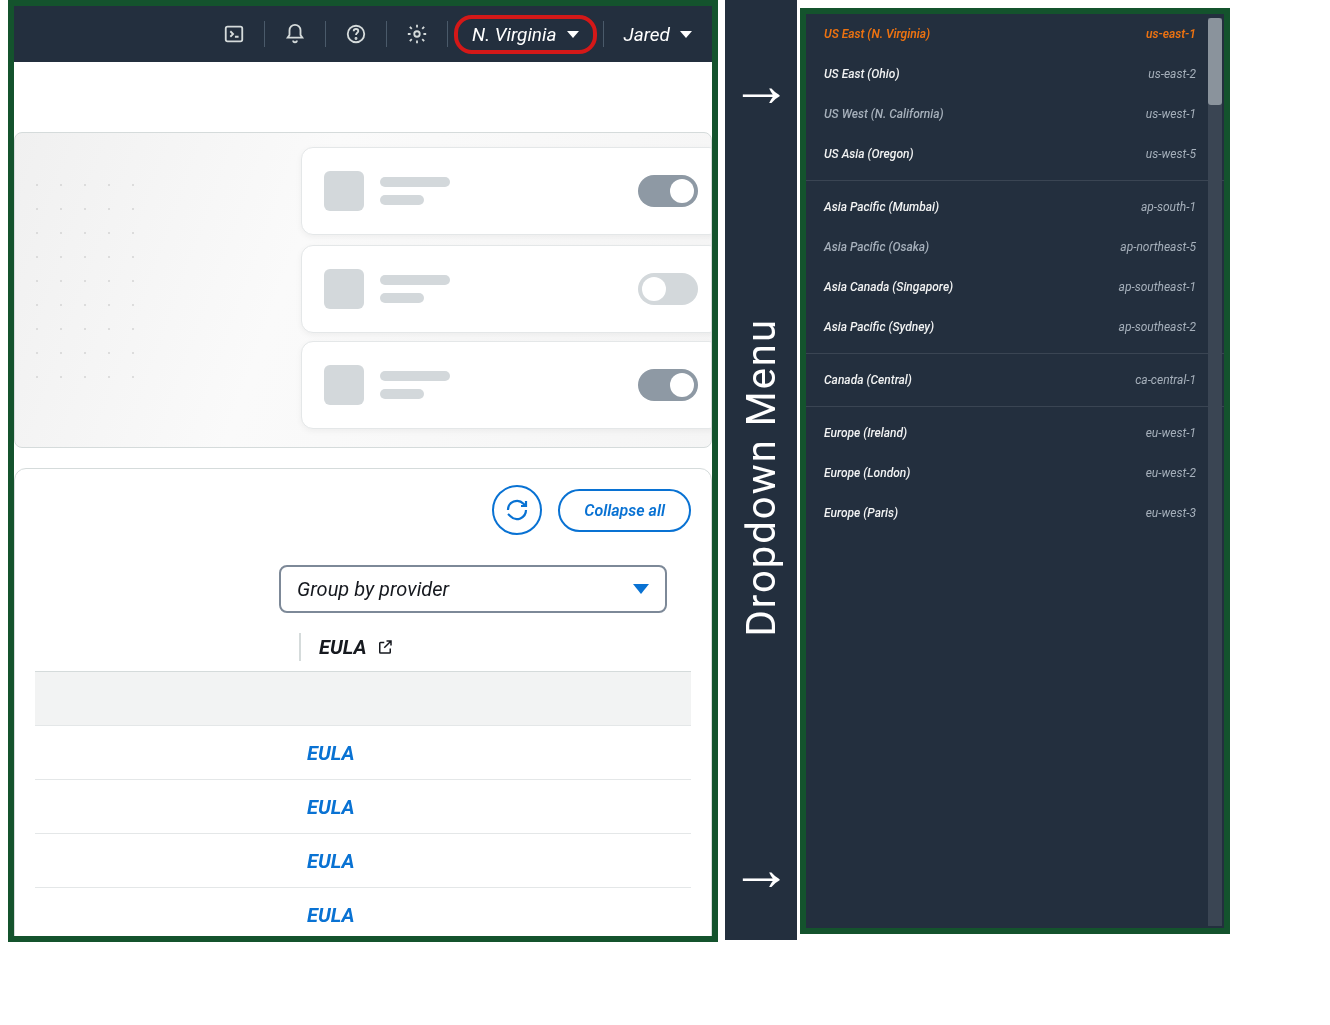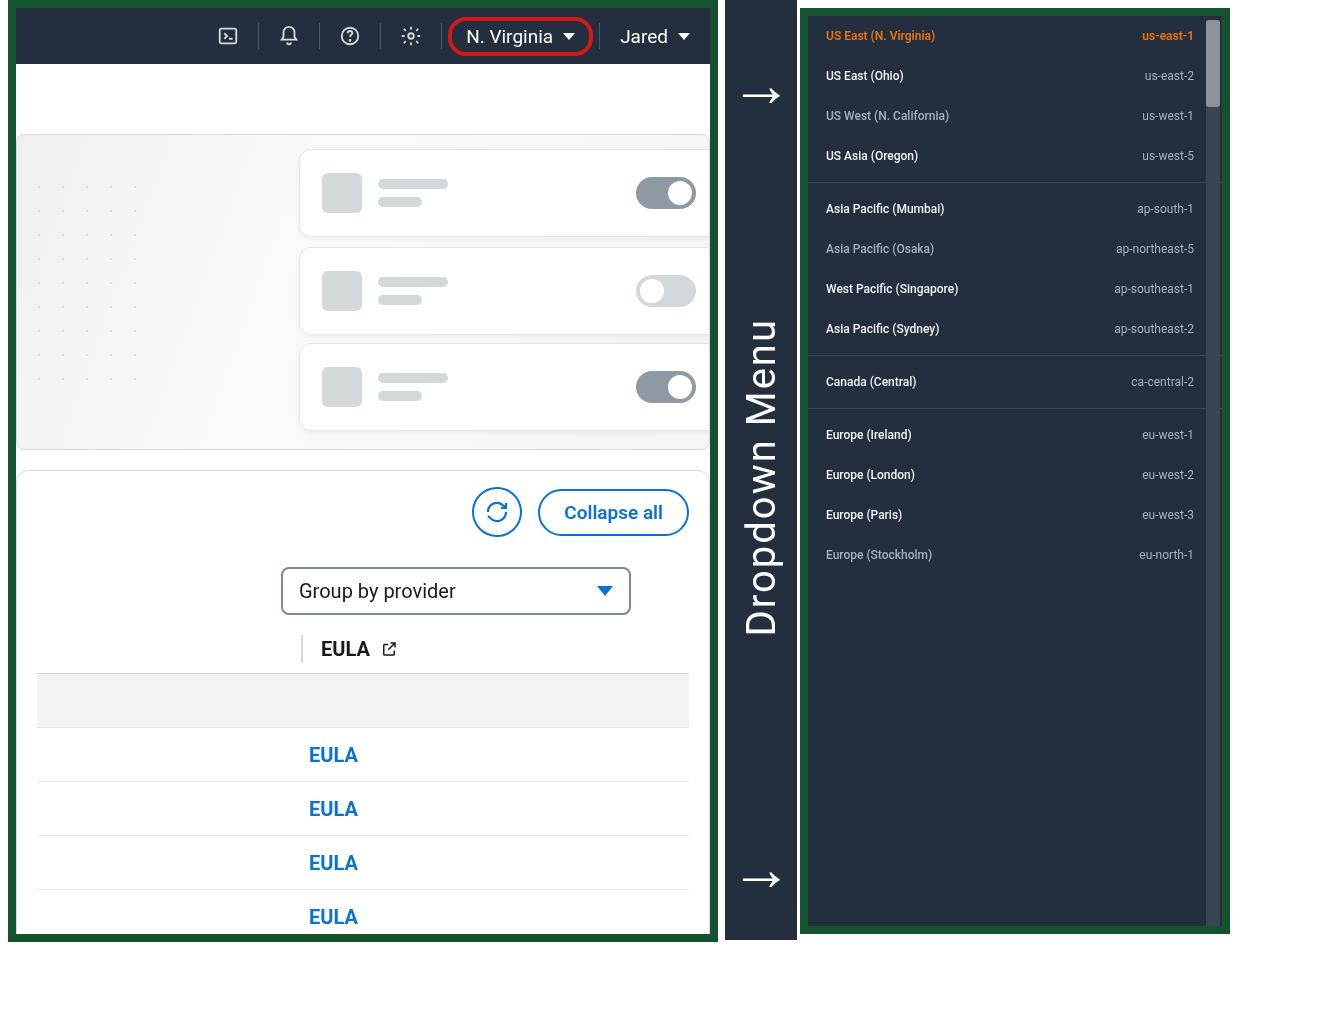--- a/index.html
+++ b/index.html
@@ -1,19 +1,19 @@
 <!DOCTYPE html>
 <html><head>
 <meta charset="utf-8">
 <style>
 * { box-sizing: border-box; margin: 0; padding: 0; font-family: -apple-system, BlinkMacSystemFont, "Segoe UI", Roboto, sans-serif; }
 body { width: 1330px; height: 1025px; background: #fff; position: relative; overflow: hidden; }
 
 
-.panel-left, .panel-right { position: absolute; border: 8px solid #14532d; }
+.panel-left, .panel-right { position: absolute; border: 6px solid #14532d; font-style: italic; }
 .panel-left { left: 8px; top: 0px; width: 710px; height: 942px; background: #fff; overflow: hidden; }
 .panel-right { left: 800px; top: 8px; width: 430px; height: 926px; background: #232f3e; overflow: hidden; }
 
 
 .topnav { height: 56px; background: #232f3e; display: flex; align-items: center; justify-content: flex-end; padding: 0 6px; gap: 6px; }
 .nav-icon { width: 48px; height: 40px; display: flex; align-items: center; justify-content: center; color: #d5dbdb; cursor: pointer; }
 .nav-icon svg { width: 22px; height: 22px; stroke: currentColor; fill: none; stroke-width: 2; }
 .nav-sep { width: 1px; height: 26px; background: #4a5a6a; }
 .nav-btn { display: flex; align-items: center; gap: 8px; padding: 6px 14px; color: #fff; font-size: 19px; cursor: pointer; border-radius: 6px; }
 .nav-btn.highlight { border: 4px solid #d41818; border-radius: 18px; padding: 4px 14px; }
@@ -42,23 +42,23 @@
 .sw-toggle.on { background:#8e99a4;}
 .sw-knob { position:absolute; width:24px; height:24px; border-radius:50%; background:#fff; top:4px;}
 .sw-toggle.on .sw-knob{ right:4px;}
 .sw-toggle.off .sw-knob{ left:4px;}
 
 
 .controls-card { margin-top: 20px; border: 1px solid #d5dbdb; border-radius: 12px; padding: 16px 20px 0 20px; }
 .controls-row { display:flex; justify-content:flex-end; align-items:center; gap:16px; margin-bottom: 30px;}
 .refresh-btn { width:50px; height:50px; border:2px solid #0972d3; border-radius:50%; display:flex; align-items:center; justify-content:center; color:#0972d3; cursor:pointer;}
 .refresh-btn svg{ width:24px; height:24px; stroke:#0972d3; fill:none; stroke-width:2.2;}
-.collapse-btn { border:2px solid #0972d3; color:#0972d3; font-weight:600; font-size:19px; padding: 10px 24px; border-radius: 26px; cursor:pointer; background:#fff;}
-
-.group-select { margin-left: 244px; width: 350px; border:2px solid #7d8998; border-radius:8px; padding:10px 16px; display:flex; justify-content:space-between; align-items:center; font-size:20px; color:#16191f; cursor:pointer; margin-bottom: 20px;}
+.collapse-btn { border:2px solid #0972d3; color:#0972d3; font-weight:600; font-size:16px; padding: 10px 24px; border-radius: 26px; cursor:pointer; background:#fff;}
+
+.group-select { margin-left: 244px; width: 388px; border:2px solid #7d8998; border-radius:8px; padding:10px 16px; display:flex; justify-content:space-between; align-items:center; font-size:20px; color:#16191f; cursor:pointer; margin-bottom: 20px;}
 .group-select .caret2 { width:0; height:0; border-left:8px solid transparent; border-right:8px solid transparent; border-top:10px solid #0972d3;}
 
 .eula-head { margin-left: 264px; display:flex; align-items:center; gap:10px; padding-bottom: 10px;}
 .eula-head-sep { width:2px; height:28px; background:#d5dbdb; margin-right:8px;}
 .eula-head-text{ font-weight:700; font-size:20px; color:#16191f;}
 .ext-icon { width:18px; height:18px; stroke:#16191f; fill:none; stroke-width:2;}
 
 .table-row { height:54px; border-top:1px solid #e4e7e8; display:flex; align-items:center; padding-left:272px;}
 .table-row.hdr { background:#f2f3f3; height:54px; border-top:1px solid #d5dbdb;}
 .eula-link { color:#0972d3; font-weight:700; font-size:20px; cursor:pointer;}
@@ -237,45 +237,41 @@
       <div class="dd-sep"></div>
       <div class="dd-item">
         <span class="dd-name">Asia Pacific (Mumbai)</span>
         <span class="dd-code">ap-south-1</span>
       </div>
       <div class="dd-item dim">
         <span class="dd-name">Asia Pacific (Osaka)</span>
         <span class="dd-code">ap-northeast-5</span>
       </div>
       <div class="dd-item">
-        <span class="dd-name">West Pacific (Singapore)</span>
+        <span class="dd-name">Asia Canada (Singapore)</span>
         <span class="dd-code">ap-southeast-1</span>
       </div>
       <div class="dd-item">
         <span class="dd-name">Asia Pacific (Sydney)</span>
         <span class="dd-code">ap-southeast-2</span>
       </div>
       <div class="dd-sep"></div>
       <div class="dd-item">
         <span class="dd-name">Canada (Central)</span>
-        <span class="dd-code">ca-central-2</span>
+        <span class="dd-code">ca-central-1</span>
       </div>
       <div class="dd-sep"></div>
       <div class="dd-item">
         <span class="dd-name">Europe (Ireland)</span>
         <span class="dd-code">eu-west-1</span>
       </div>
       <div class="dd-item">
         <span class="dd-name">Europe (London)</span>
         <span class="dd-code">eu-west-2</span>
       </div>
       <div class="dd-item">
         <span class="dd-name">Europe (Paris)</span>
         <span class="dd-code">eu-west-3</span>
-      </div>
-      <div class="dd-item dim">
-        <span class="dd-name">Europe (Stockholm)</span>
-        <span class="dd-code">eu-north-1</span>
       </div>
     </div>
   <div class="dd-scroll"></div>
   <div class="dd-thumb"></div>
 </div>
 
 </body></html>

